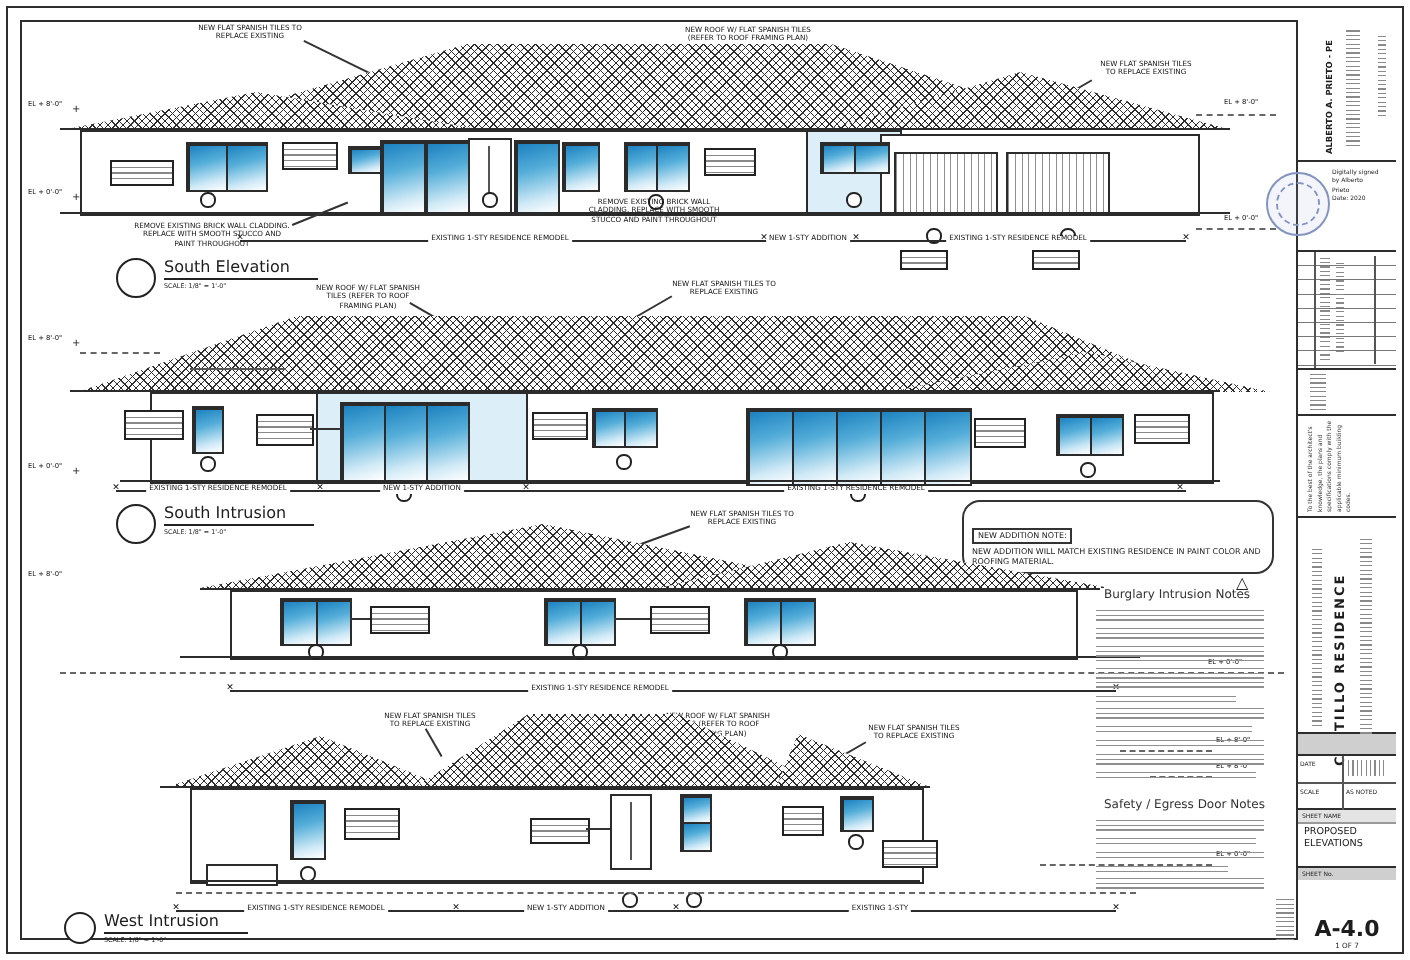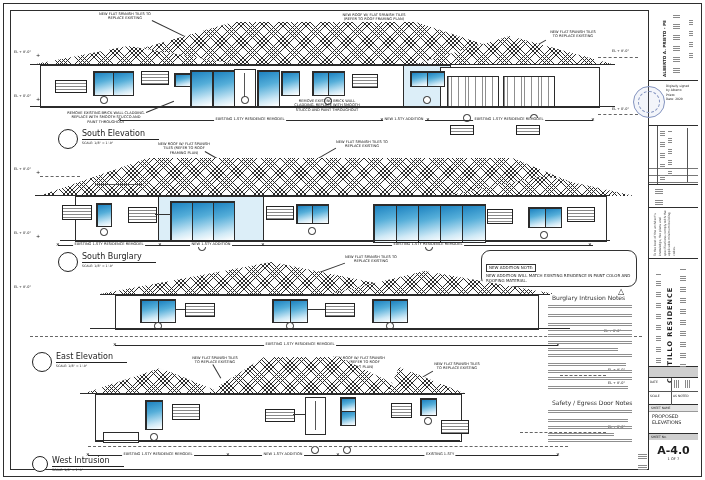--- a/index.html
+++ b/index.html
@@ -215,21 +215,21 @@
 
   <div class="mk" style="left:14px;top:168px">EL + 8'-0"</div>
   <div class="plus" style="left:36px;top:170px"></div>
   <div class="dline" style="left:40px;top:176px;width:40px"></div>
   <div class="mk" style="left:14px;top:232px">EL + 0'-0"</div>
   <div class="plus" style="left:36px;top:234px"></div>
 
   <div class="etitle" style="left:58px;top:252px">
     <div class="bubble"></div>
     <div>
-        <div class="ename">South Burglary</div>
+        <div class="ename">South Intrusion</div>
          <div class="escale">SCALE: 1/8" = 1'-0"</div>
       </div>
   </div>
 
   <div class="cloud" style="left:481px;top:250px;width:146px">
     <div class="ct">NEW ADDITION NOTE:</div>
     <div class="cb">NEW ADDITION WILL MATCH EXISTING RESIDENCE IN PAINT COLOR AND ROOFING MATERIAL.</div>
   </div>
   <div class="tri" style="left:618px;top:288px"></div>
 
@@ -263,27 +263,20 @@
 
   <div class="hline" style="left:90px;top:328px;width:480px"></div>
   <div class="dline" style="left:30px;top:336px;width:612px"></div>
   <div class="dim" style="left:115px;top:345px;width:443px"></div>
   <div class="x" style="left:115px;top:345px"></div>
   <div class="x" style="left:558px;top:345px"></div>
   <div class="lbl" style="left:300px;top:343px">EXISTING 1-STY RESIDENCE REMODEL</div>
   <div class="mk" style="left:14px;top:286px">EL + 8'-0"</div>
   <div class="mk" style="left:604px;top:330px">EL + 0'-0"</div>
 
-  <div class="etitle" style="left:32px;top:352px">
-    <div class="bubble"></div>
-    <div>
-        <div class="ename">East Elevation</div>
-         <div class="escale">SCALE: 1/8" = 1'-0"</div>
-      </div>
-  </div>
 
   <div class="ann" style="left:190px;top:356px;width:50px">NEW FLAT SPANISH TILES TO REPLACE EXISTING</div>
   <div class="leader" style="left:213px;top:364px;width:16px;transform:rotate(60deg)"></div>
   <div class="ann" style="left:330px;top:356px;width:58px">NEW ROOF W/ FLAT SPANISH TILES (REFER TO ROOF FRAMING PLAN)</div>
   <div class="leader" style="left:344px;top:364px;width:20px;transform:rotate(120deg)"></div>
   <div class="ann" style="left:433px;top:362px;width:48px">NEW FLAT SPANISH TILES TO REPLACE EXISTING</div>
   <div class="leader" style="left:433px;top:371px;width:24px;transform:rotate(150deg)"></div>
 
   <div class="roof" style="left:85px;top:368px;width:137px;height:25px;clip-path:polygon(0 100%,55% 0,100% 100%)"></div>
   <div class="roof" style="left:205px;top:357px;width:212px;height:38px;clip-path:polygon(0 100%,28% 0,63% 0,100% 100%)"></div>
@@ -404,17 +397,17 @@
         <div class="tbl" style="width:20px;border-right:.6px solid #555;padding:2px 1px">SCALE</div>
         <div class="tbl" style="padding:2px 1px">AS NOTED</div>
       </div>
     </div>
     <div style="height:28px">
       <div class="tbl" style="padding:1px 2px;border-bottom:.6px solid #999;background:#e4e4e4">SHEET NAME</div>
       <div style="font-size:4.8px;padding:2px 3px;line-height:1.3">PROPOSED ELEVATIONS</div>
     </div>
     <div style="height:36px;border-bottom:none">
       <div class="tbl grayband" style="padding:1px 2px">SHEET No.</div>
-      <div style="font-size:11px;font-weight:bold;text-align:center;margin-top:4px">A-4.0</div>
+      <div style="font-size:11px;font-weight:bold;text-align:center;margin-top:18px">A-4.0</div>
       <div style="font-size:3.6px;text-align:center">1 OF 7</div>
     </div>
   </div>
 </div>
 
 </body></html>

